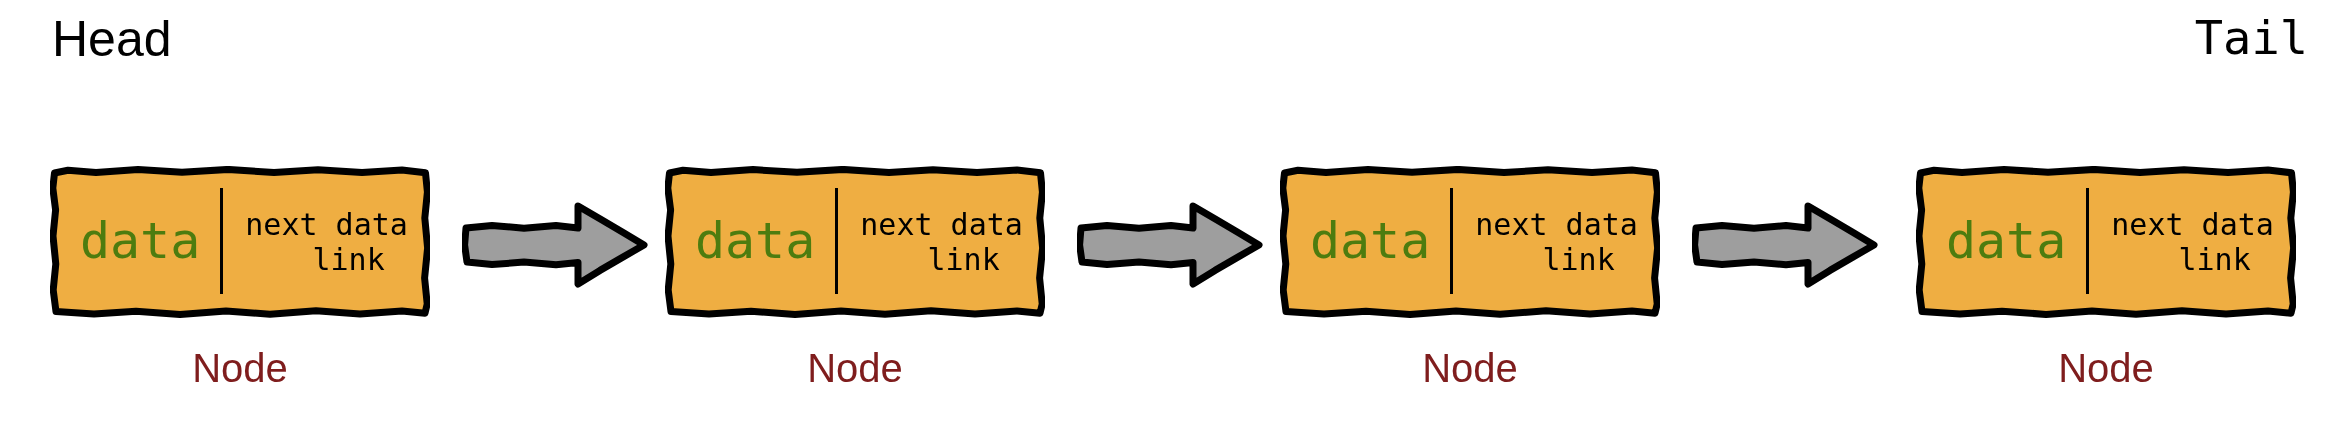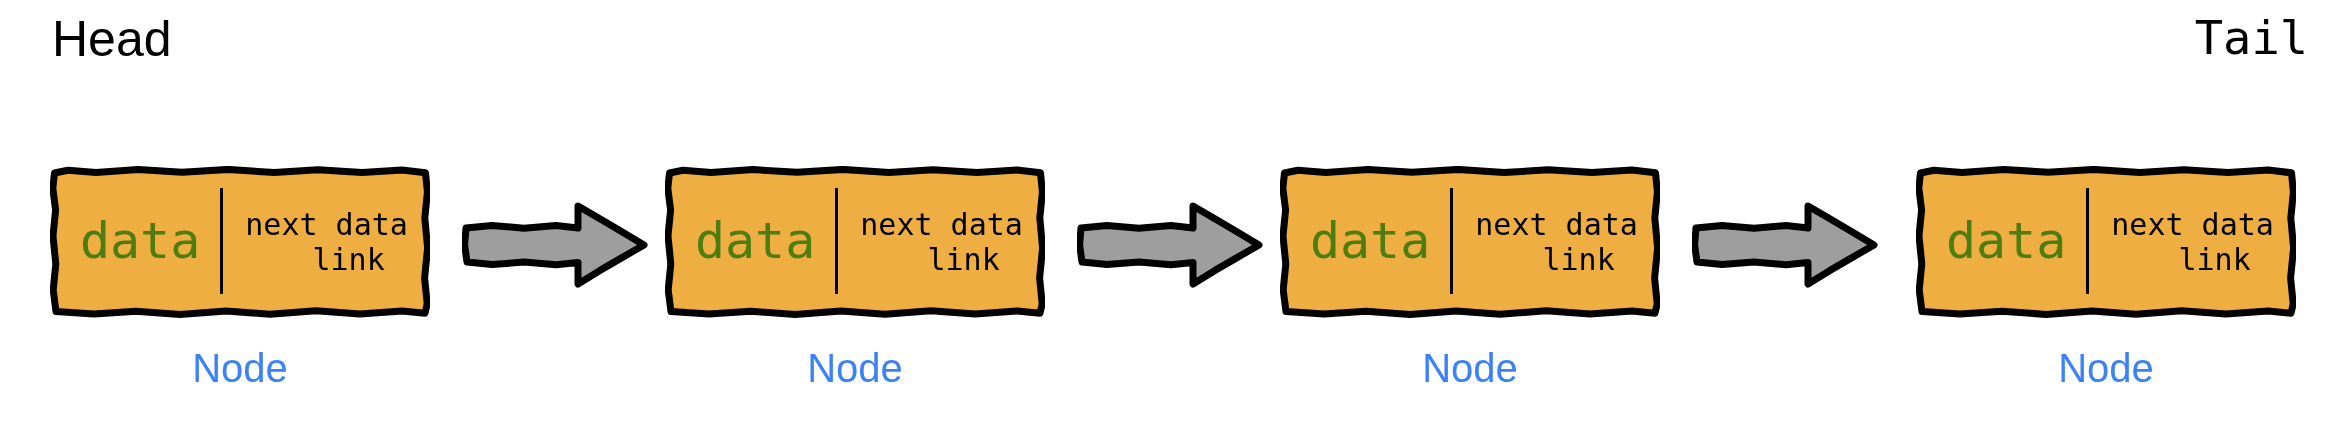--- a/index.html
+++ b/index.html
@@ -97,21 +97,21 @@
   .cell-link .l2 { align-self: center; padding-left: 44px; }
 
   
   .node-caption {
     position: absolute;
     top: 348px;
     width: 380px;
     text-align: center;
     font-family: "Liberation Sans", sans-serif;
     font-size: 40px;
-    color: #3b82f6;
+    color: #7f1d1d;
     line-height: 1;
     white-space: nowrap;
   }
 
   
   .arrow {
     position: absolute;
     top: 202px;
     width: 186px;
     height: 86px;

